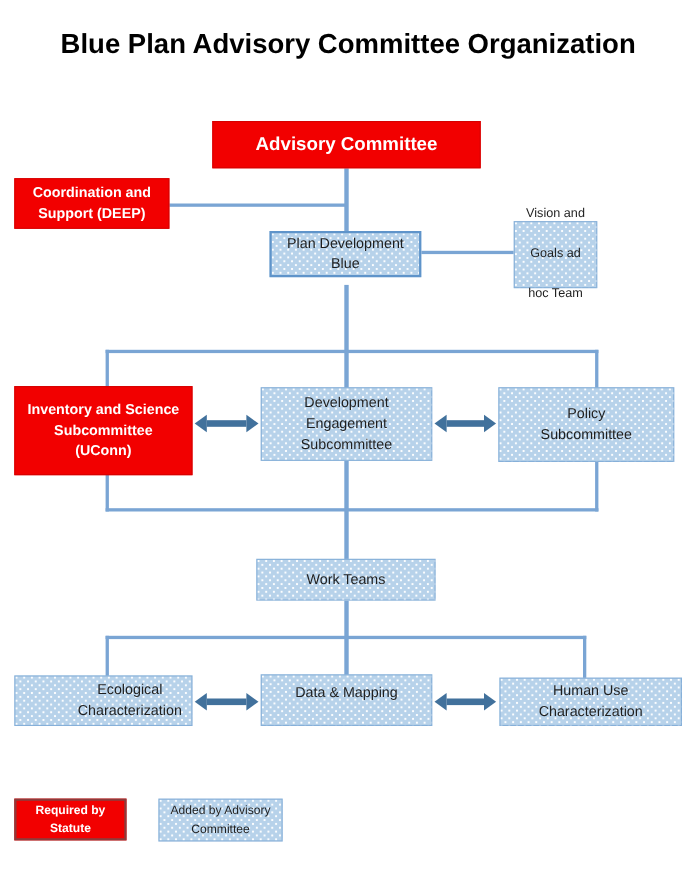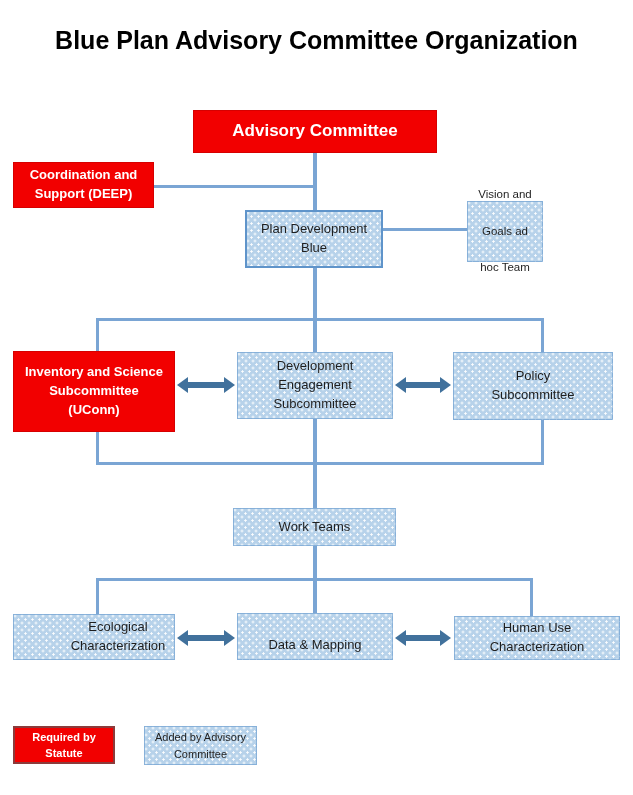--- a/index.html
+++ b/index.html
@@ -63,21 +63,21 @@
   }
   .arrow .shaft{ flex:1;height:6px;background:var(--arrow); }
   .arrow .head-right{
     width:0;height:0;
     border-top:8px solid transparent;border-bottom:8px solid transparent;
     border-left:11px solid var(--arrow);
   }
   
   #advisory{ font-size:17px;font-weight:bold;text-align:center; }
   #vision{ font-size:11.5px;line-height:1.55;font-weight:normal; }
-  #datamapping{ justify-content:flex-start;padding-top:22px; }
+  #datamapping{ justify-content:flex-start;padding-top:7px; }
   .legend-label{ font-size:11px;line-height:1.5; }
   #legend-red{ border:2px solid var(--legend-red-border); }
 </style>
 </head>
 <body>
 
 <div id="canvas">
 
   <div class="title">Blue Plan Advisory Committee Organization</div>
 
@@ -120,21 +120,21 @@
 
   <div id="advisory" class="box red" style="left:193px;top:110px;width:244px;height:43px;">
     <span>Advisory Committee</span>
   </div>
 
   <div class="box red" style="left:13px;top:162px;width:141px;height:46px;">
     <span>Coordination and</span>
     <span>Support (DEEP)</span>
   </div>
 
-  <div class="box blue" style="left:245px;top:210px;width:138px;height:58px;">
+  <div class="box blue" style="left:245px;top:210px;width:138px;height:42px;">
     <span>Plan Development</span>
     <span>Blue</span>
   </div>
 
   <div id="vision" class="box blue borderless-blue" style="left:467px;top:201px;width:76px;height:61px;gap:19px;">
     <span>Vision and</span>
     <span>Goals ad</span>
     <span>hoc Team</span>
   </div>
 

